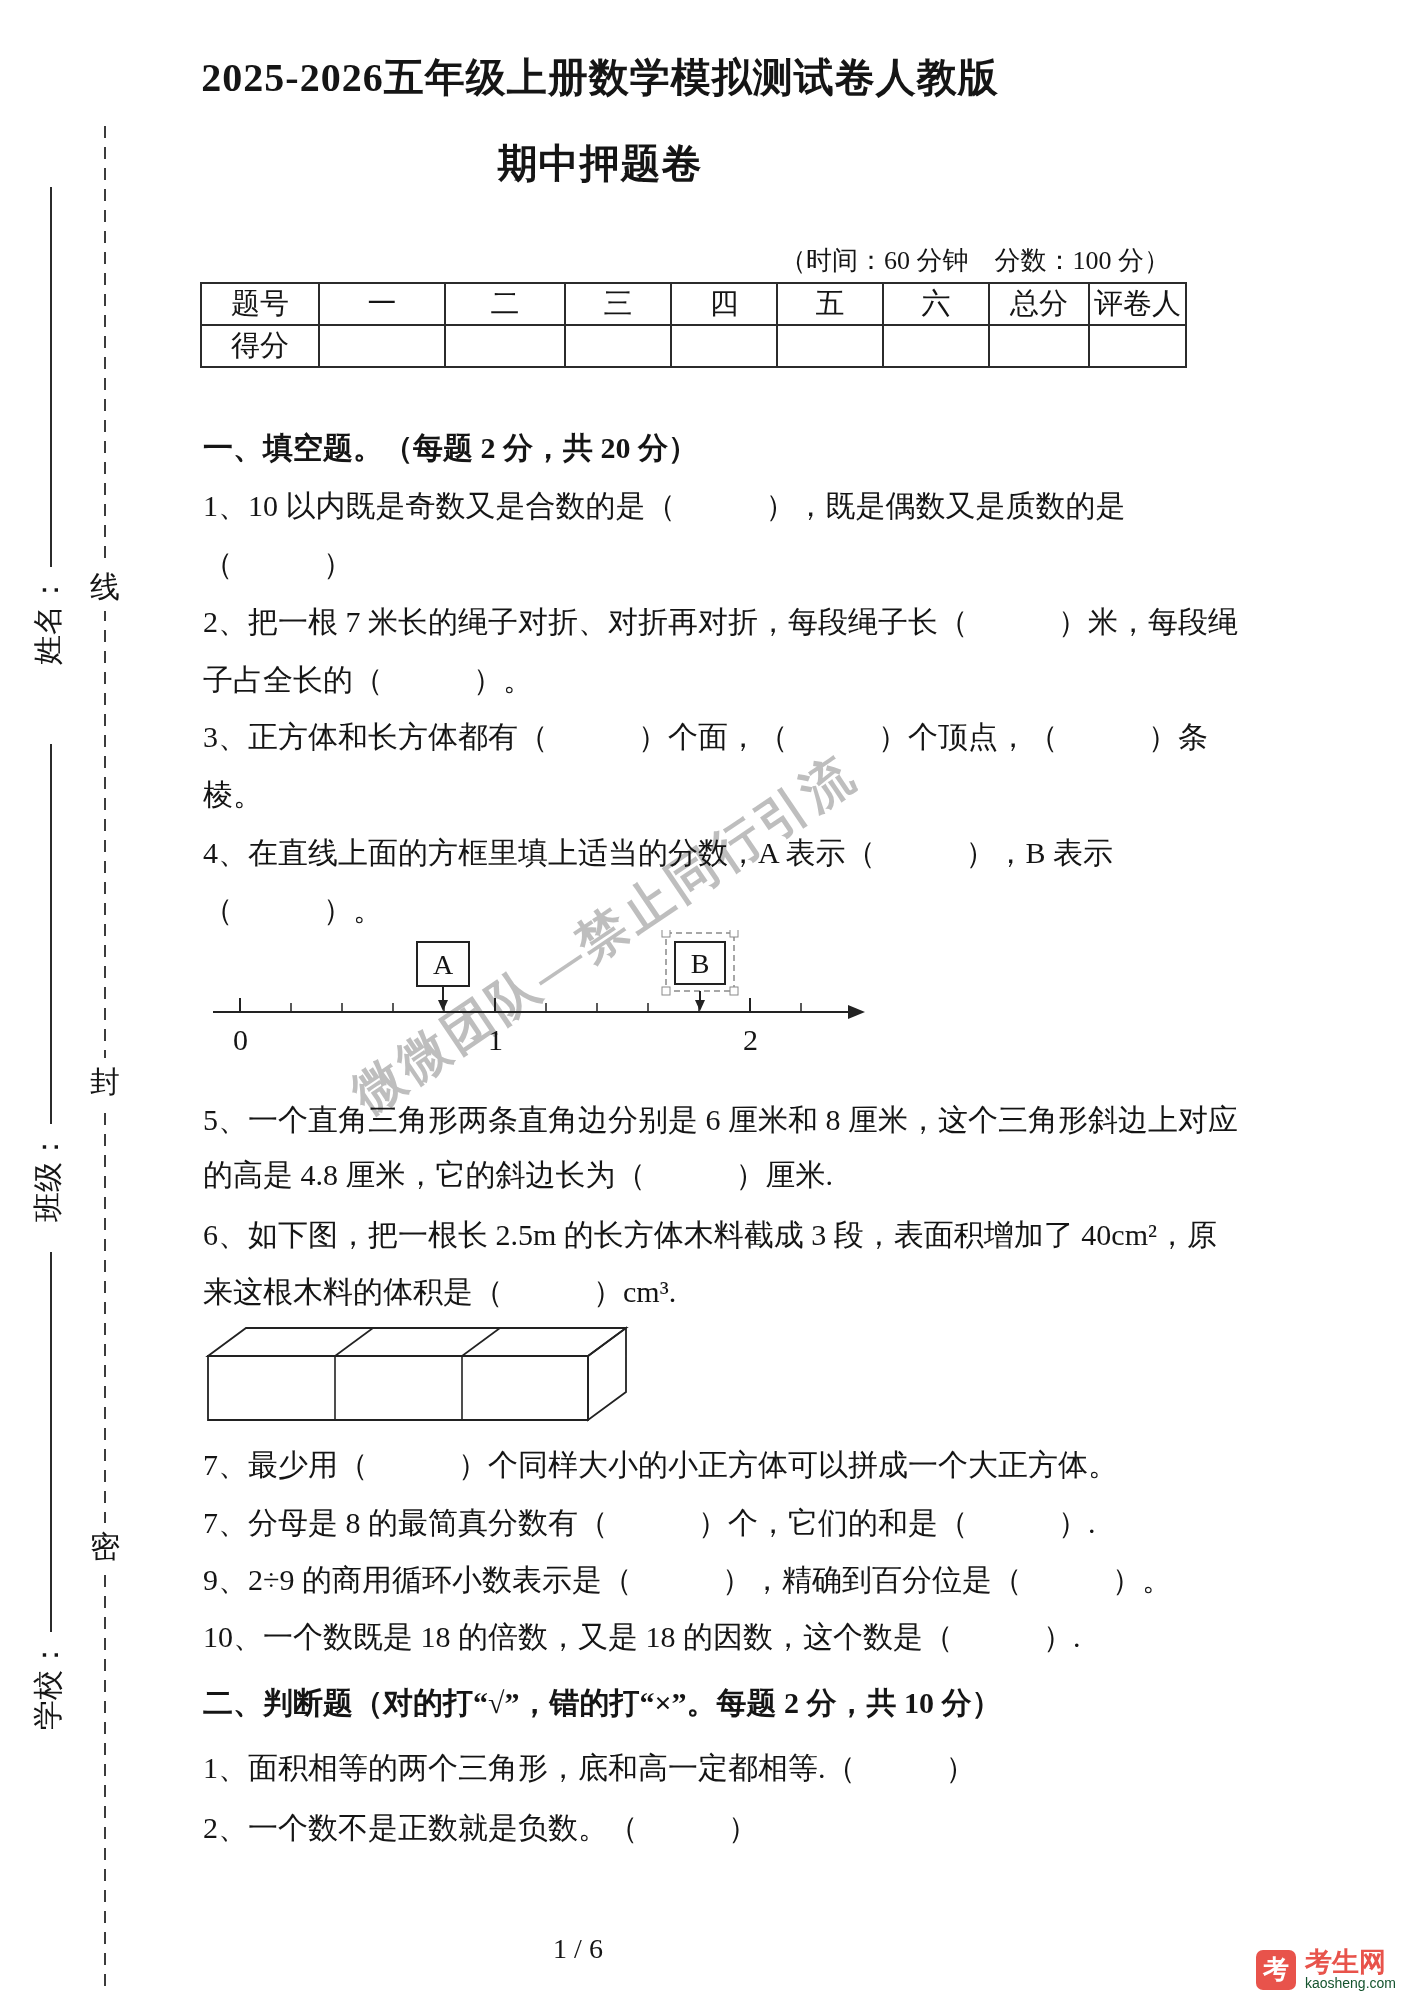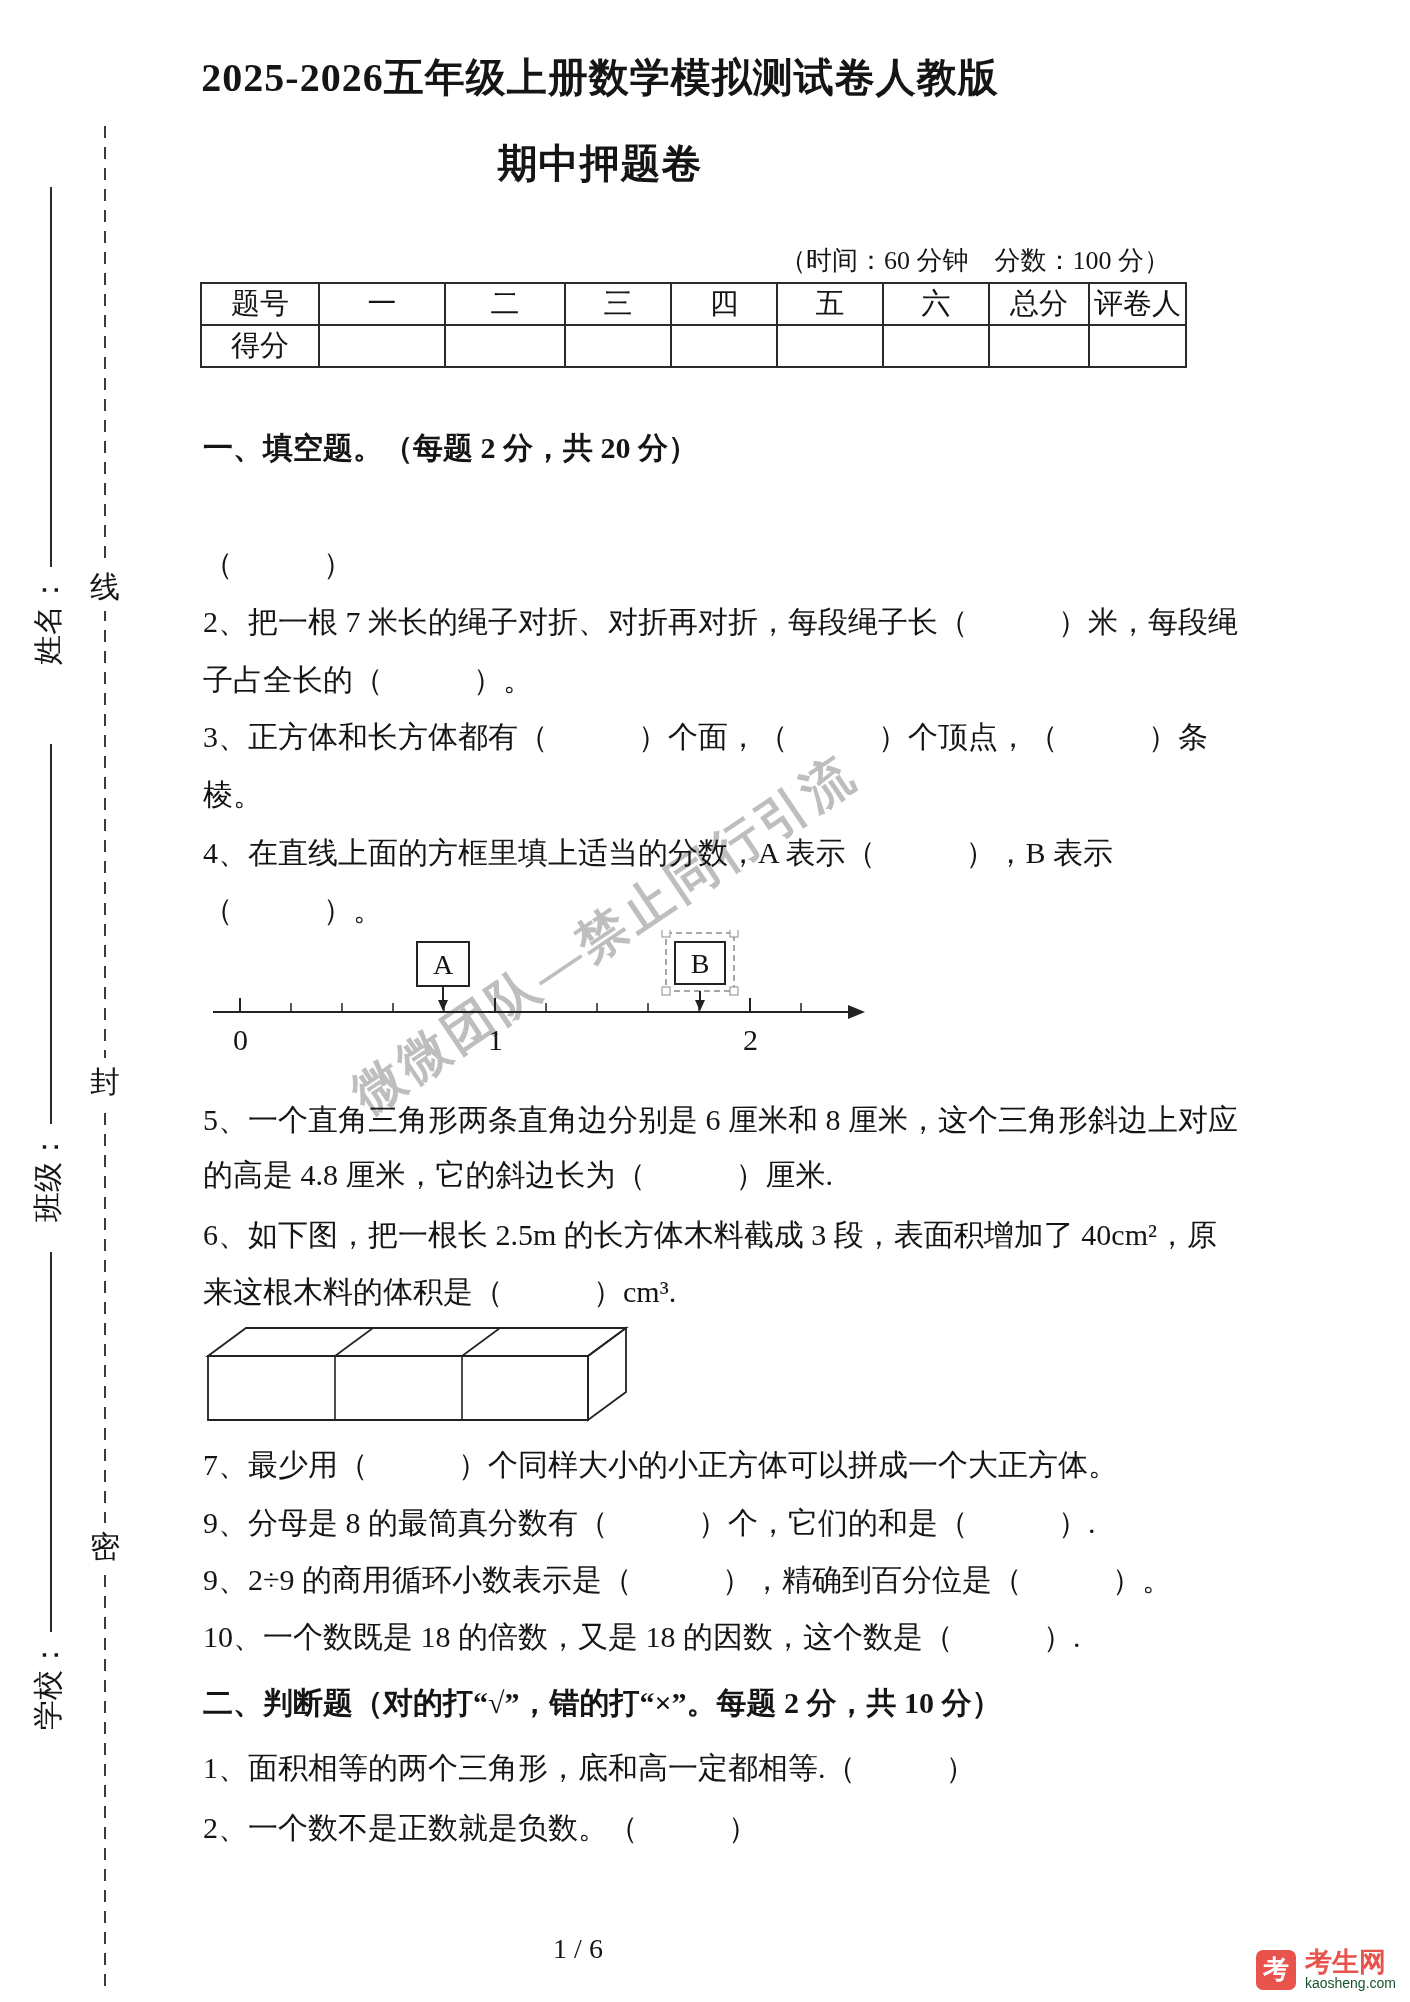--- a/index.html
+++ b/index.html
@@ -132,20 +132,21 @@
       <td></td>
       <td></td>
       <td></td>
       <td></td>
     </tr>
   </tbody>
     </table>
 
   <div class="sec-heading" style="top:428px">一、填空题。（每题 2 分，共 20 分）</div>
 
+  <div class="qline" style="top:486px">1、10 以内既是奇数又是合数的是（　　　），既是偶数又是质数的是</div>
   <div class="qline" style="top:544px">（　　　）</div>
   <div class="qline" style="top:602px">2、把一根 7 米长的绳子对折、对折再对折，每段绳子长（　　　）米，每段绳</div>
   <div class="qline" style="top:660px">子占全长的（　　　）。</div>
   <div class="qline" style="top:717px">3、正方体和长方体都有（　　　）个面，（　　　）个顶点，（　　　）条</div>
   <div class="qline" style="top:775px">棱。</div>
   <div class="qline" style="top:833px">4、在直线上面的方框里填上适当的分数，A 表示（　　　），B 表示</div>
   <div class="qline" style="top:890px">（　　　）。</div>
 
   <div class="diagram" style="left:205px; top:930px">
     <svg width="680" height="135" viewBox="0 0 680 135">
@@ -199,21 +200,21 @@
       <path d="M8,38 L46,10 L426,10 L388,38 Z" fill="none" stroke="#222" stroke-width="1.8"></path>
       <path d="M388,38 L426,10 L426,74 L388,102 Z" fill="none" stroke="#222" stroke-width="1.8"></path>
       <line x1="135" y1="38" x2="135" y2="102" stroke="#222" stroke-width="1.6"></line>
       <line x1="262" y1="38" x2="262" y2="102" stroke="#222" stroke-width="1.6"></line>
       <line x1="135" y1="38" x2="173" y2="10" stroke="#222" stroke-width="1.6"></line>
       <line x1="262" y1="38" x2="300" y2="10" stroke="#222" stroke-width="1.6"></line>
     </svg>
   </div>
 
   <div class="qline" style="top:1445px">7、最少用（　　　）个同样大小的小正方体可以拼成一个大正方体。</div>
-  <div class="qline" style="top:1503px">9、分母是 8 的最简真分数有（　　　）个，它们的和是（　　　）.</div>
+  <div class="qline" style="top:1503px">7、分母是 8 的最简真分数有（　　　）个，它们的和是（　　　）.</div>
   <div class="qline" style="top:1560px">9、2÷9 的商用循环小数表示是（　　　），精确到百分位是（　　　）。</div>
   <div class="qline" style="top:1617px">10、一个数既是 18 的倍数，又是 18 的因数，这个数是（　　　）.</div>
 
   <div class="sec-heading" style="top:1683px">二、判断题（对的打“√”，错的打“×”。每题 2 分，共 10 分）</div>
   <div class="qline" style="top:1748px">1、面积相等的两个三角形，底和高一定都相等.（　　　）</div>
   <div class="qline" style="top:1808px">2、一个数不是正数就是负数。（　　　）</div>
 
   <div class="pagenum">1 / 6</div>
 
   <div class="logo">

